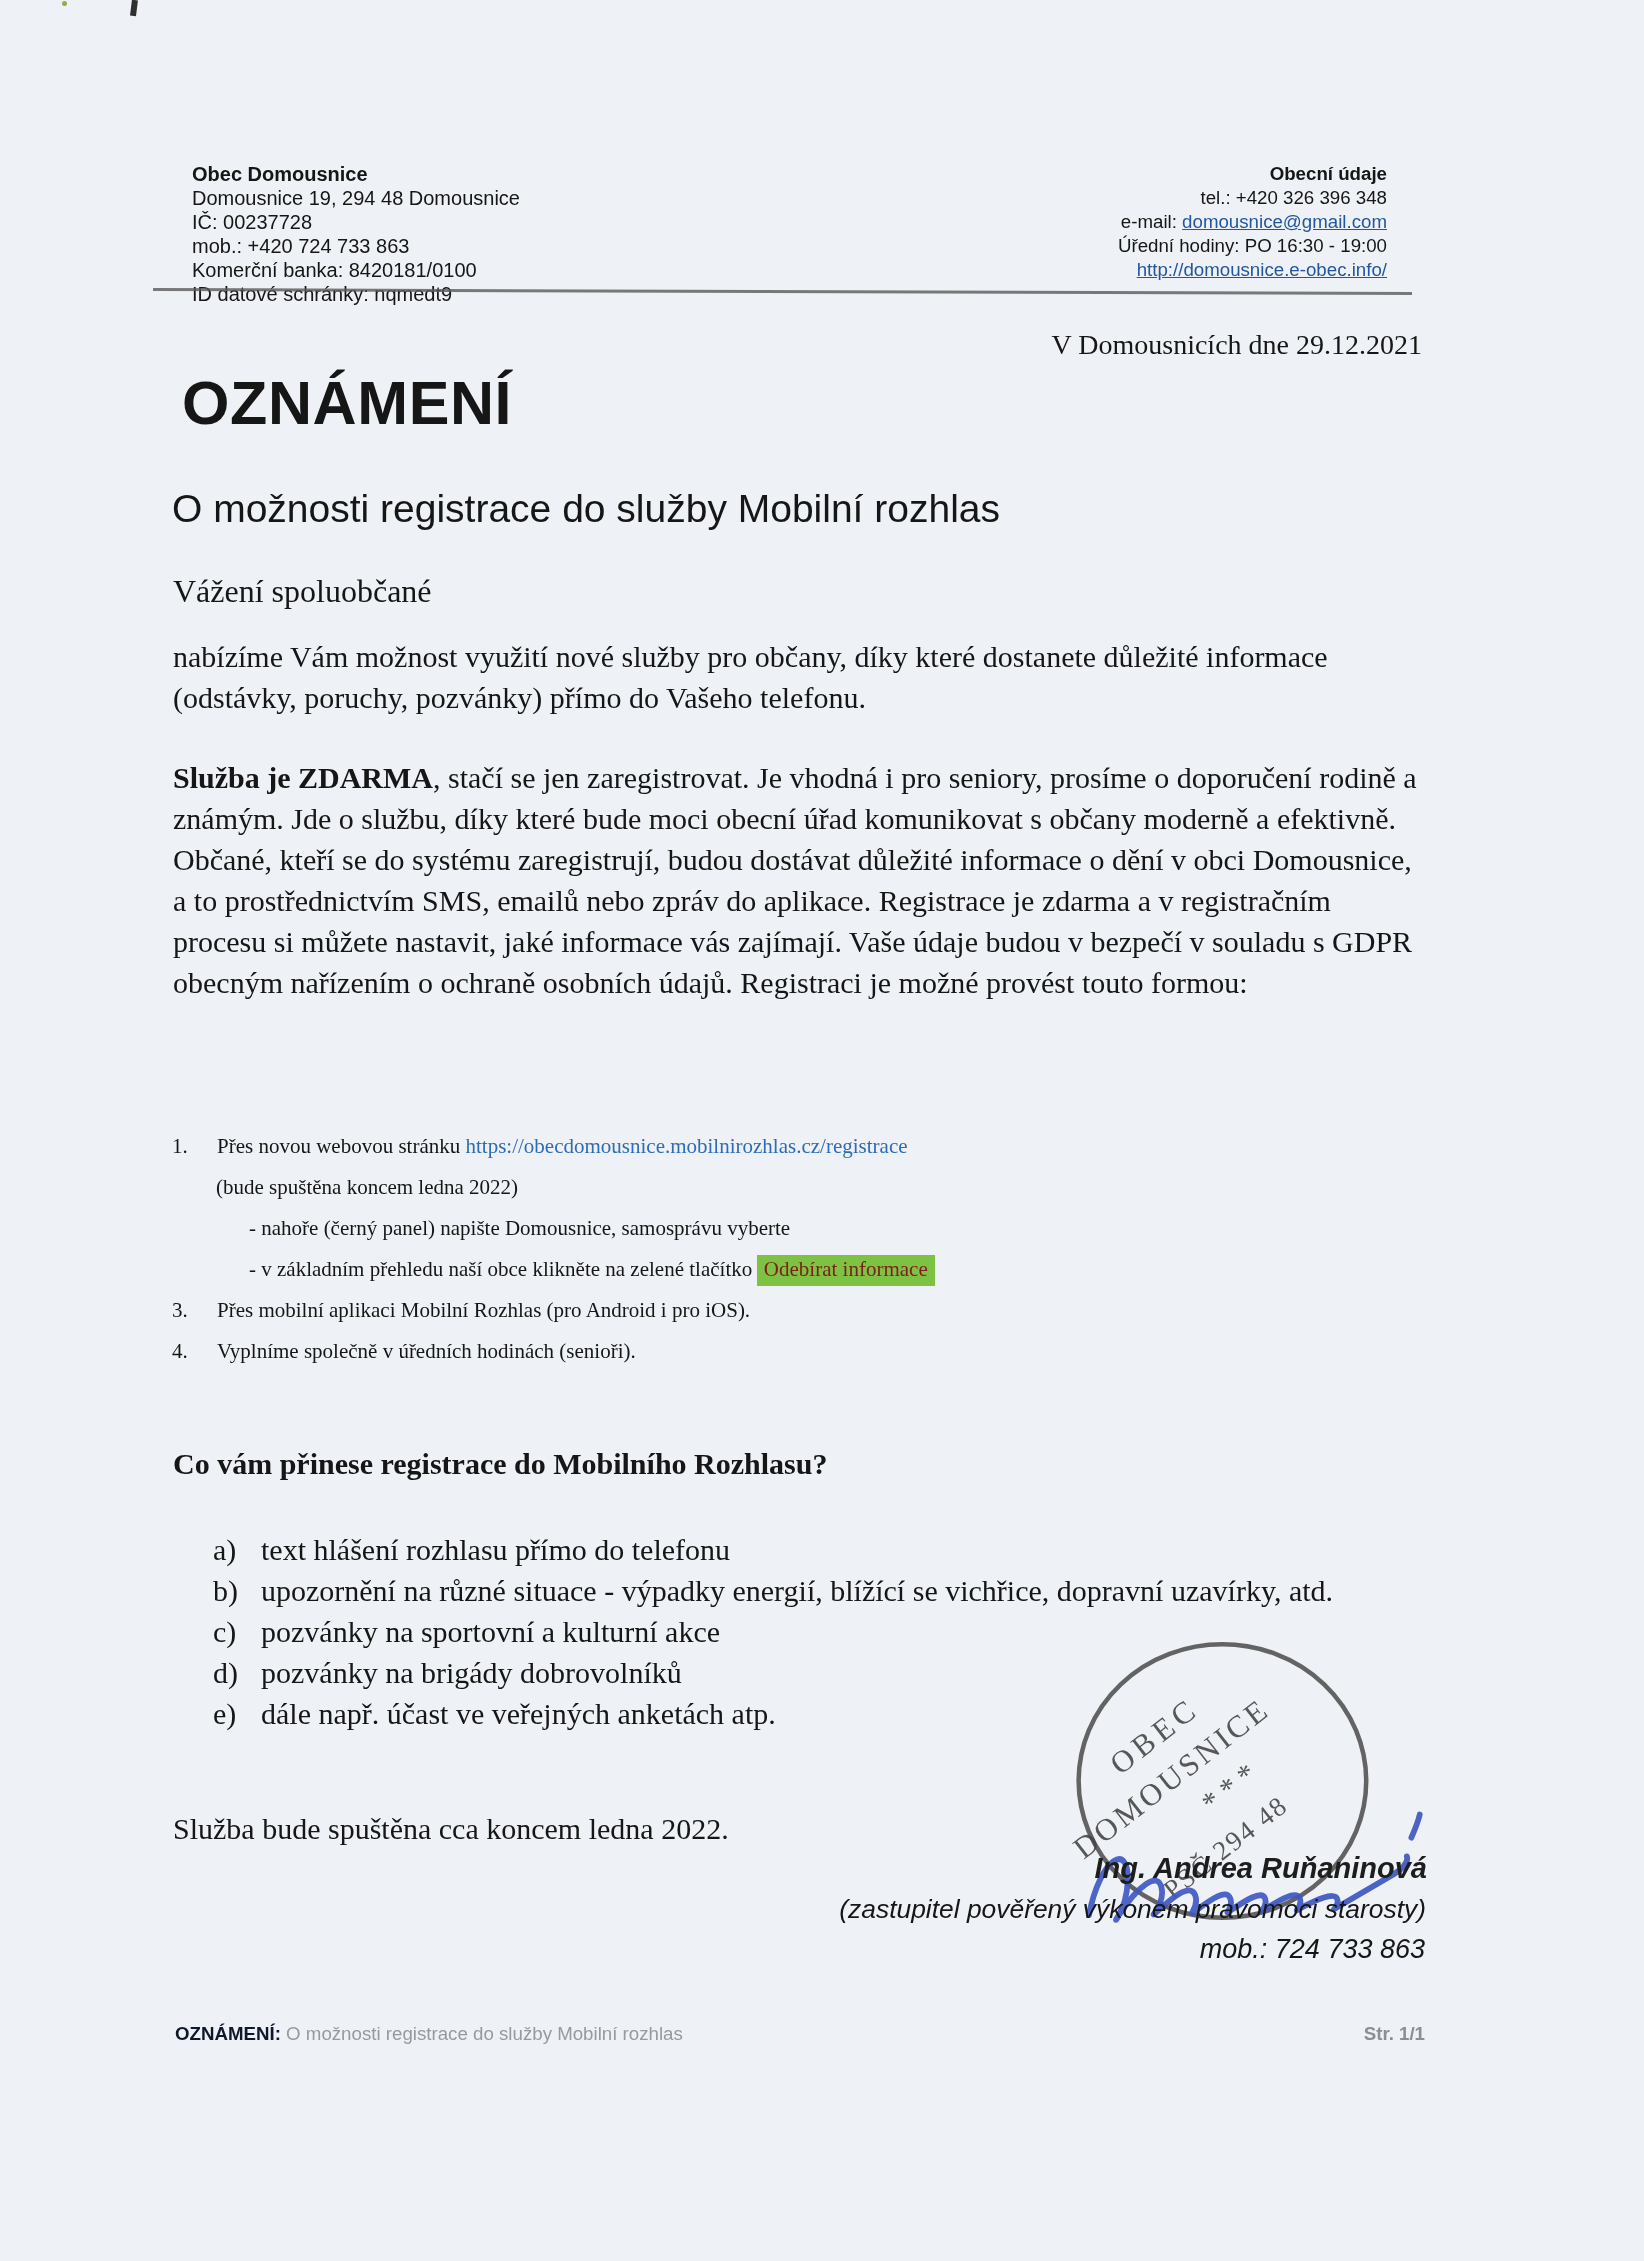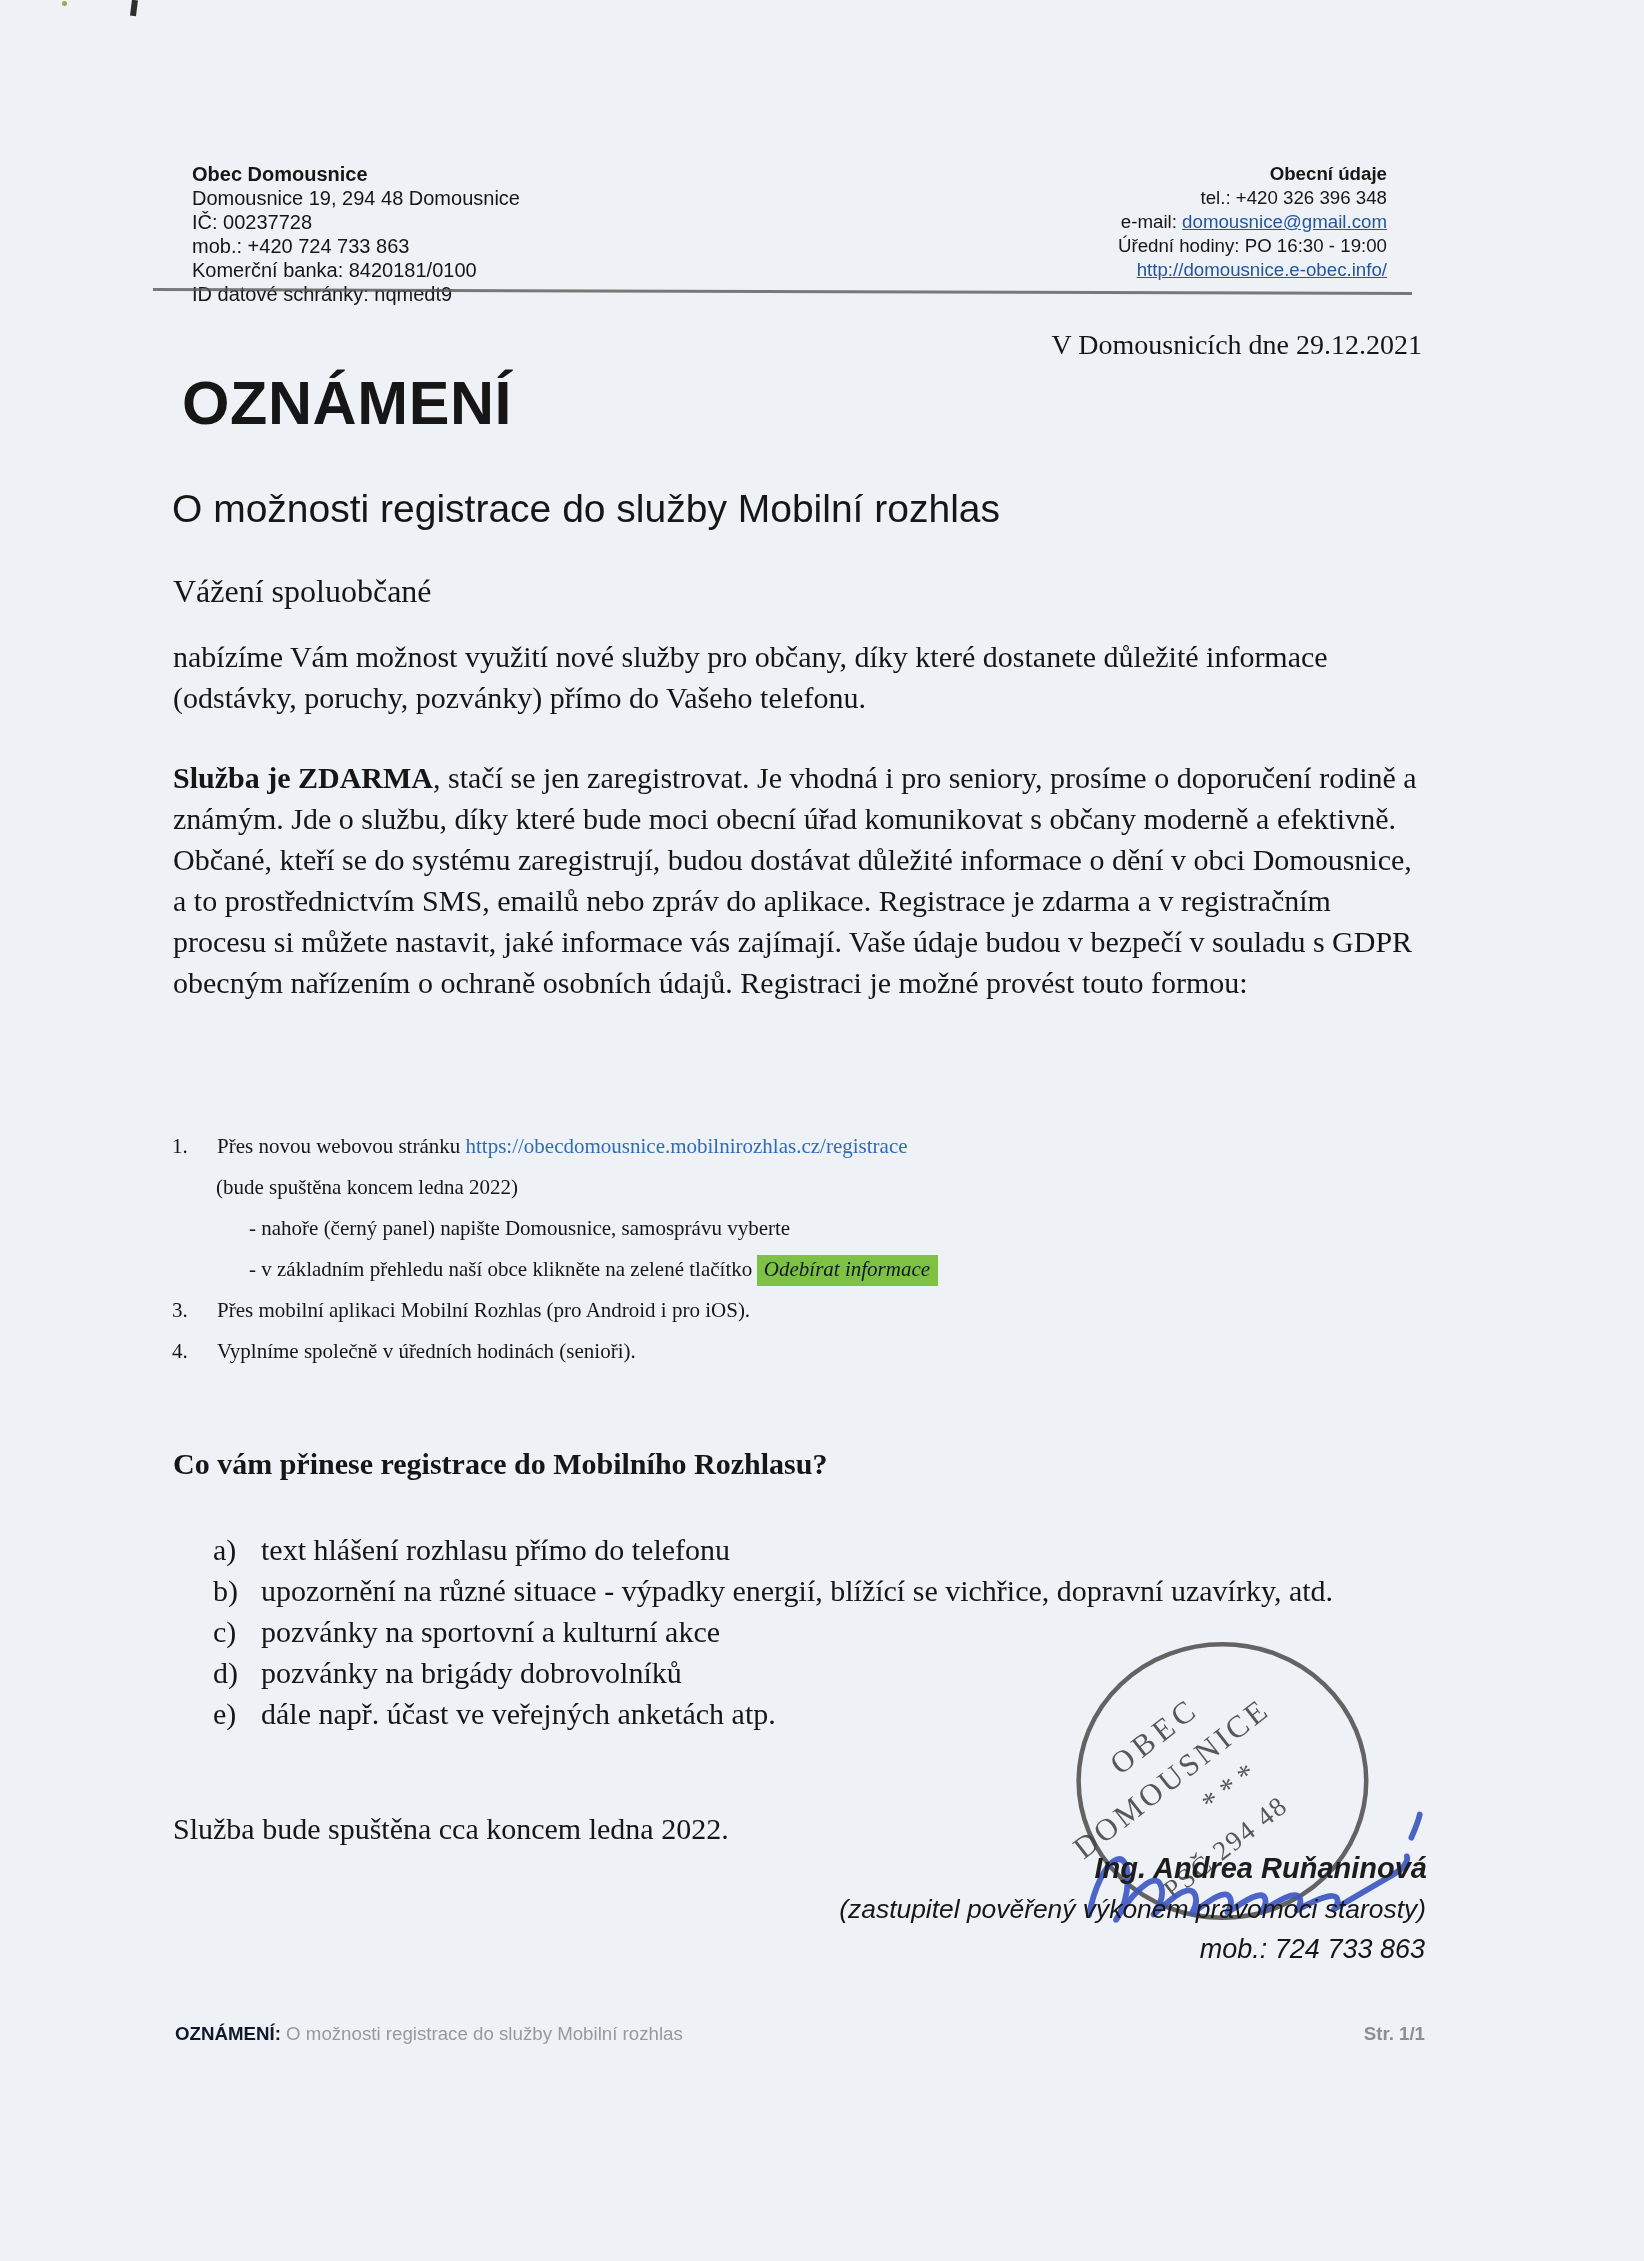--- a/index.html
+++ b/index.html
@@ -25,21 +25,21 @@
 
   .para{font-size:30px;line-height:41px;}
   .p1{position:absolute;left:173px;top:636px;width:1251px;}
   .p2{position:absolute;left:173px;top:757px;width:1256px;}
 
   .steps{position:absolute;left:172px;top:1126px;font-size:21px;line-height:41px;white-space:nowrap;}
   .step-num{display:inline-block;width:45px;}
   .step-cont{margin-left:44px;}
   .step-sub{margin-left:77px;}
   .slink{color:#2e6cb5;text-decoration:none;cursor:pointer;}
-  .hl{background:#7dc242;color:#0f172a;padding:1.9px 7.7px 4.5px 6.4px;font-style:italic;}
+  .hl{background:#7dc242;color:#7f1d1d;padding:1.9px 7.7px 4.5px 6.4px;}
 
   .benefits-heading{position:absolute;left:173px;top:1447px;font-size:30px;font-weight:bold;}
   .benefits{position:absolute;left:213px;top:1529px;font-size:30px;line-height:41px;}
   .b-item{display:flex;}
   .b-letter{width:48px;flex:none;}
   .b-text{width:1122px;}
 
   .closing{position:absolute;left:173px;top:1812px;font-size:30px;}
 
   .stamp-svg{position:absolute;left:1032px;top:1612px;}

